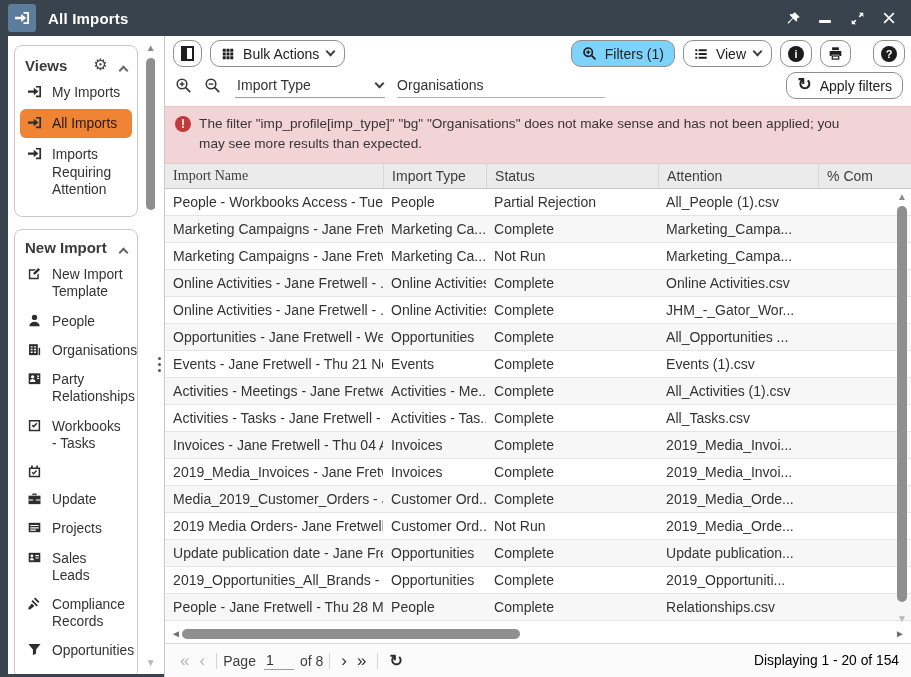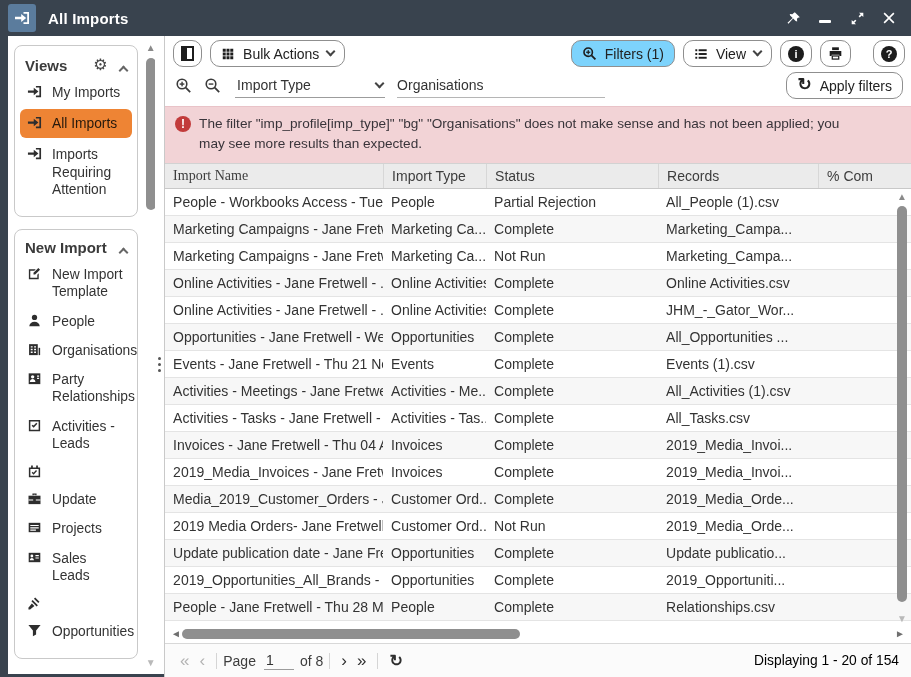--- a/index.html
+++ b/index.html
@@ -226,21 +226,21 @@
             </span>
             <span>Party Relationships</span>
           </div>
           <div class="side-item">
             <span class="ic">
               <svg width="15" height="15" viewBox="0 0 16 16" fill="#2e2e2e">
                 <path d="M2 2h12v12H2zM3.6 3.6v8.8h8.8V3.6z"></path>
                 <path d="M4.9 8.3l2.2 2.2 4-4.4-1.2-1.1-2.8 3.1-1.1-1z"></path>
               </svg>
             </span>
-            <span>Activities - Leads</span>
+            <span>Workbooks - Tasks</span>
           </div>
           <div class="side-item">
             <span class="ic">
               <svg width="15" height="15" viewBox="0 0 16 16" fill="#2e2e2e">
                 <path d="M2 3.8h12V14H2zM3.6 5.4v7h8.8v-7z"></path>
                 <path d="M4.4 1.6h1.8v2.8H4.4zM9.8 1.6h1.8v2.8H9.8z"></path>
                 <path d="M5 9.4l2 2 3.7-4-1.1-1.1L7 9.2l-.9-.9z"></path>
               </svg>
             </span>
           </div>
@@ -275,20 +275,21 @@
             <span>Sales Leads</span>
           </div>
           <div class="side-item">
             <span class="ic">
               <svg width="15" height="15" viewBox="0 0 16 16" fill="#2e2e2e">
                 <path d="M8.7 1.6l4.6 4.6-1.3 1.3-4.6-4.6z"></path>
                 <path d="M6 4.3l5.6 5.6-1.3 1.3L4.7 5.6z"></path>
                 <path d="M5.2 8l2.7 2.7-4.6 3.7H1.5v-1.8z"></path>
               </svg>
             </span>
+            <span>Compliance Records</span>
           </div>
           <div class="side-item">
             <span class="ic">
               <svg width="15" height="15" viewBox="0 0 16 16" fill="#2e2e2e">
                 <path d="M1.5 2h13L9.7 7.9v4.4l-3.4 1.8V7.9z"></path>
               </svg>
             </span>
             <span>Opportunities</span>
           </div>
         </div>
@@ -394,21 +395,21 @@
 
     <div class="warnbar">
       <span class="warn-icon">!</span>
       <span class="warn-text">The filter "imp_profile[imp_type]" "bg" "Organisations" does not make sense and has not been applied; you may see more results than expected.</span>
     </div>
 
     <div class="thead" id="grid-head">
         <div class="cell c0">Import Name</div>
         <div class="cell c1">Import Type</div>
         <div class="cell c2">Status</div>
-        <div class="cell c3">Records</div>
+        <div class="cell c3">Attention</div>
         <div class="cell c4" style="justify-content: flex-end; padding-right: 38px;">% Com</div>
       </div>
 
     <div class="rows" id="grid-rows">
         <div class="trow">
           <div class="cell c0">People - Workbooks Access - Tue ...</div>
           <div class="cell c1">People</div>
           <div class="cell c2">Partial Rejection</div>
           <div class="cell c3">All_People (1).csv</div>
           <div class="cell c4"></div>
@@ -494,21 +495,21 @@
           <div class="cell c0">2019 Media Orders- Jane Fretwell ...</div>
           <div class="cell c1">Customer Ord...</div>
           <div class="cell c2">Not Run</div>
           <div class="cell c3">2019_Media_Orde...</div>
           <div class="cell c4"></div>
         </div>
         <div class="trow">
           <div class="cell c0">Update publication date - Jane Fre...</div>
           <div class="cell c1">Opportunities</div>
           <div class="cell c2">Complete</div>
-          <div class="cell c3">Update publicatio...</div>
+          <div class="cell c3">Update publication...</div>
           <div class="cell c4"></div>
         </div>
         <div class="trow">
           <div class="cell c0">2019_Opportunities_All_Brands - J...</div>
           <div class="cell c1">Opportunities</div>
           <div class="cell c2">Complete</div>
           <div class="cell c3">2019_Opportuniti...</div>
           <div class="cell c4"></div>
         </div>
         <div class="trow">

